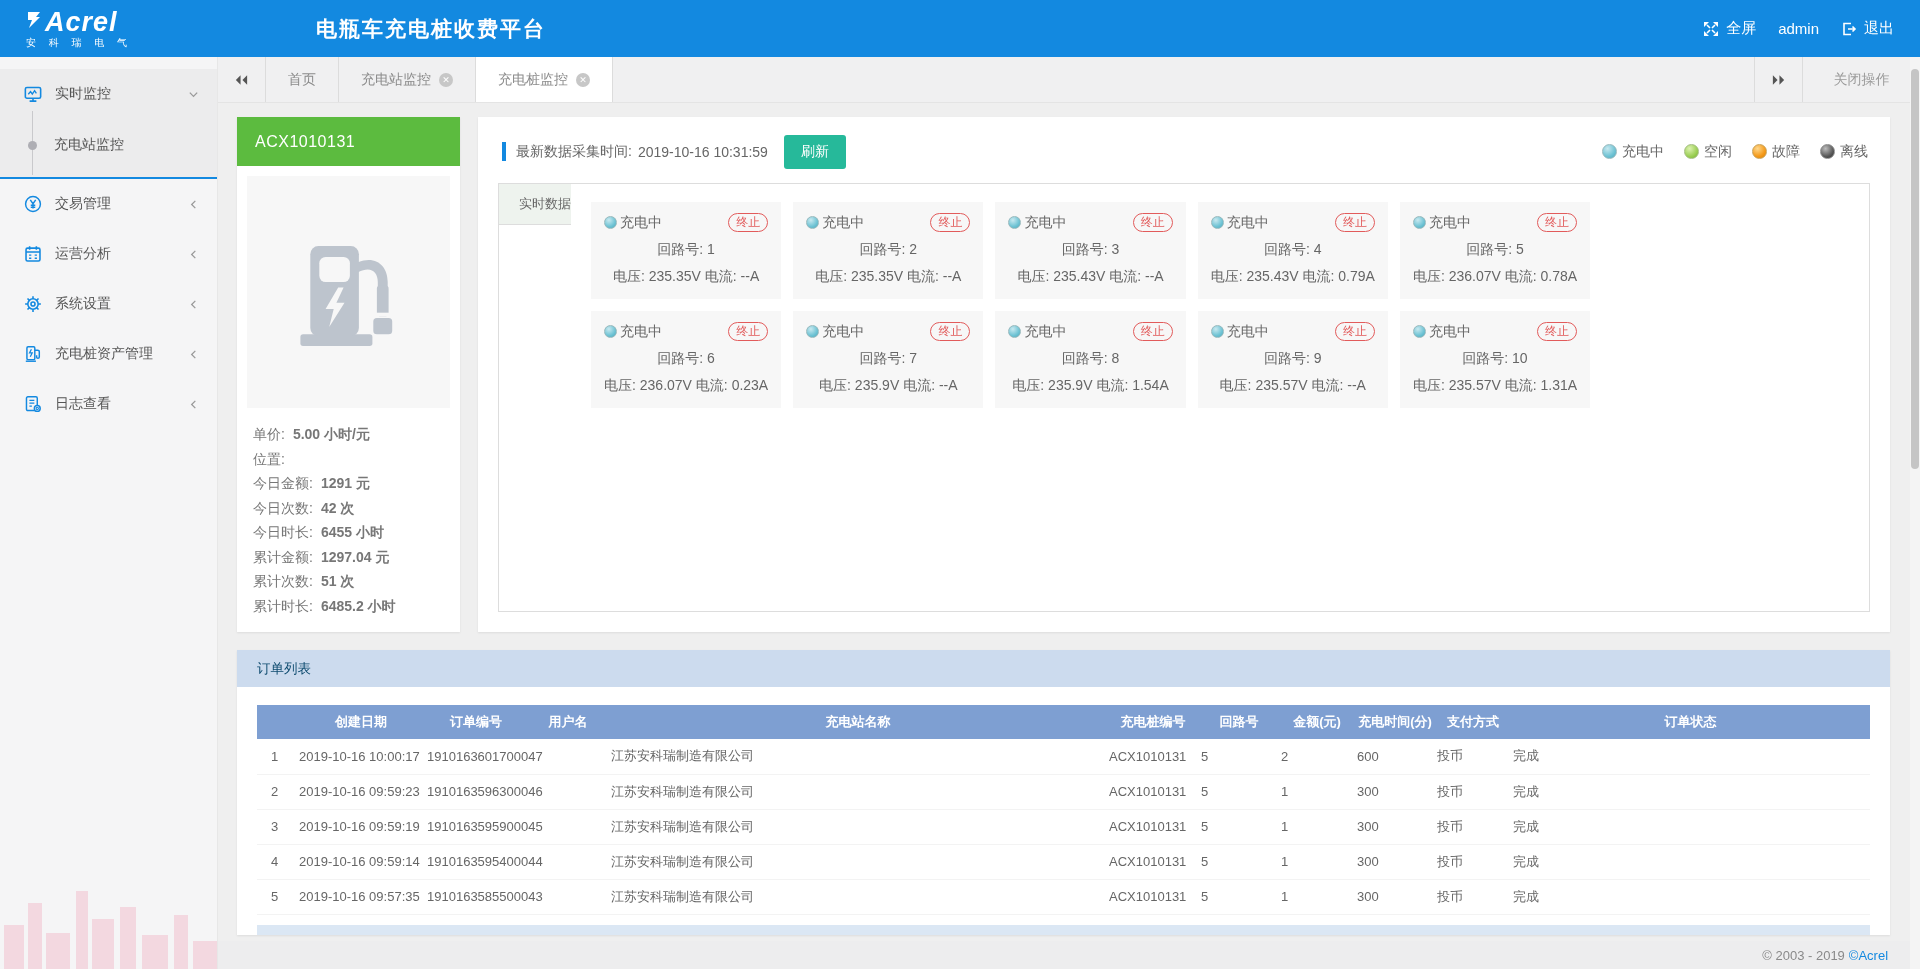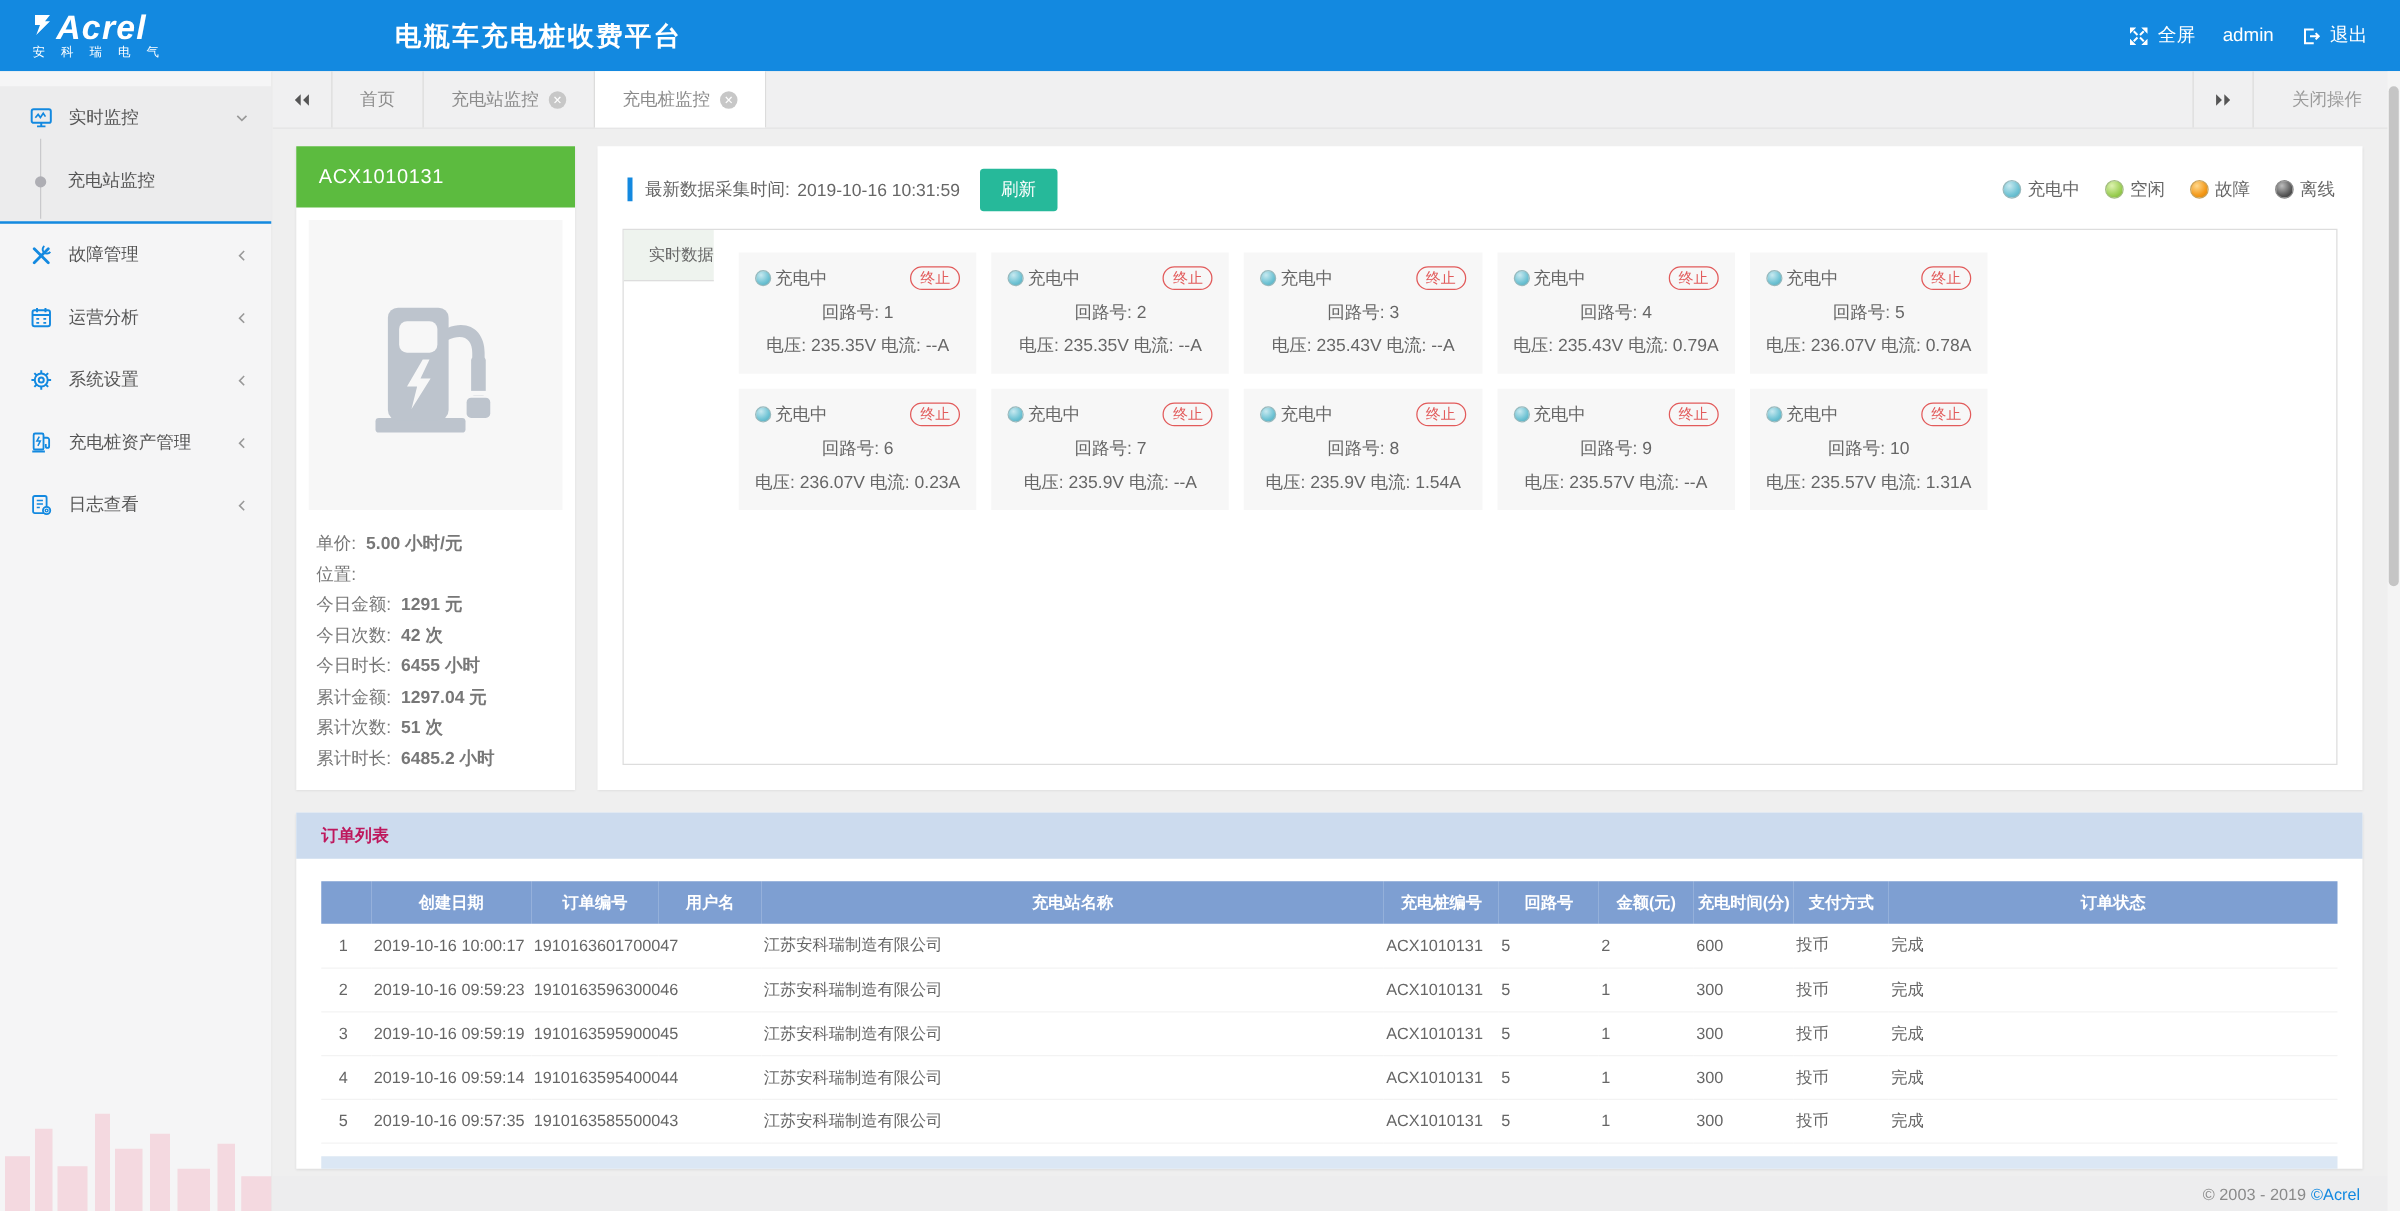--- a/index.html
+++ b/index.html
@@ -85,21 +85,21 @@
   .circuit-grid { display:grid; grid-template-columns:repeat(5,1fr); gap:12px; }
   .circuit-card { background:#f7f7f7; height:97px; padding:11px 13px; }
   .cc-top { display:flex; align-items:center; }
   .cc-status { font-size:14px; color:#666; margin-left:3px; }
   .cc-orb { width:13px; height:13px; }
   .stop-btn { margin-left:auto; border:1px solid #e25b5b; color:#e25b5b; background:transparent; border-radius:10px; font-size:12px; line-height:17px; padding:0 7px; cursor:pointer; font-family:inherit; }
   .cc-line { text-align:center; font-size:14px; color:#666; margin-top:9px; }
 
   
   .orders-panel { margin-top:18px; background:#fff; box-shadow:0 1px 2px rgba(0,0,0,.08); }
-  .orders-head { height:37px; background:#ccdbee; display:flex; align-items:center; padding-left:20px; font-size:13.5px; color:#be185d;font-weight:bold; }
+  .orders-head { height:37px; background:#ccdbee; display:flex; align-items:center; padding-left:20px; font-size:13.5px; color:#0c4a6e; }
   .orders-body { padding:18px 20px 0; }
   table.orders { width:100%; border-collapse:collapse; table-layout:fixed; }
   table.orders th { background:#7e9fd2; color:#fff; font-size:13px; font-weight:bold; text-align:center; height:34px; padding:0 2px; white-space:nowrap; }
   table.orders td { font-size:13px; color:#666; height:35px; padding:0 2px; white-space:nowrap; border-bottom:1px solid #f3f3f3; }
   table.orders th:first-child, table.orders td:first-child { padding-left:14px; }
   .pager-strip { height:10px; background:#dbe7f4; margin-top:10px; }
 
   
   .footer { height:28px; flex:0 0 auto; background:#ededee; display:flex; align-items:center; justify-content:flex-end; padding-right:32px; font-size:13px; color:#8a8a8a; gap:4px; }
   .footer .brand { color:#1389e0; cursor:pointer; }
@@ -169,36 +169,35 @@
                 <path d="M2 4l4 4 4-4"></path>
               </svg>
           </span>
         </div>
         <div class="side-sub">
           <span class="dot"></span>
           <span>充电站监控</span>
         </div>
       </div>
 
-
       <div class="side-item">
         <span class="sicon">
-          <svg width="18" height="18" viewBox="0 0 16 16" fill="none" stroke="#1389e0">
-            <path d="M3 13.5 13 3.5" stroke-width="2" stroke-linecap="round"></path>
-            <path d="M3 3.5l10 10" stroke-width="2" stroke-linecap="round"></path>
-            <path d="M10.2 1.6a3 3 0 1 0 4.2 4.2" stroke-width="1.4"></path>
+          <svg width="18" height="18" viewBox="0 0 16 16" fill="none" stroke="#1389e0" stroke-width="1.3">
+            <circle cx="8" cy="8" r="6.6"></circle>
+            <path d="M5.6 4.4 8 7.8l2.4-3.4M8 7.8V12M6 9.2h4M6 10.9h4"></path>
           </svg>
         </span>
-        <span class="slabel">故障管理</span>
+        <span class="slabel">交易管理</span>
         <span class="chev">
           <svg width="11" height="11" viewBox="0 0 12 12" fill="none" stroke="#999" stroke-width="1.4">
               <path d="M8 2 4 6l4 4"></path>
             </svg>
         </span>
       </div>
+
 
       <div class="side-item">
         <span class="sicon">
           <svg width="18" height="18" viewBox="0 0 16 16" fill="none" stroke="#1389e0" stroke-width="1.4">
             <rect x="1.8" y="2.8" width="12.4" height="11.4" rx="1.4"></rect>
             <path d="M1.8 6.2h12.4M5 1.2v3M11 1.2v3"></path>
             <path d="M4.5 9h2M9.5 9h2M4.5 11.8h2M9.5 11.8h2" stroke-width="1.2"></path>
           </svg>
         </span>
         <span class="slabel">运营分析</span>

